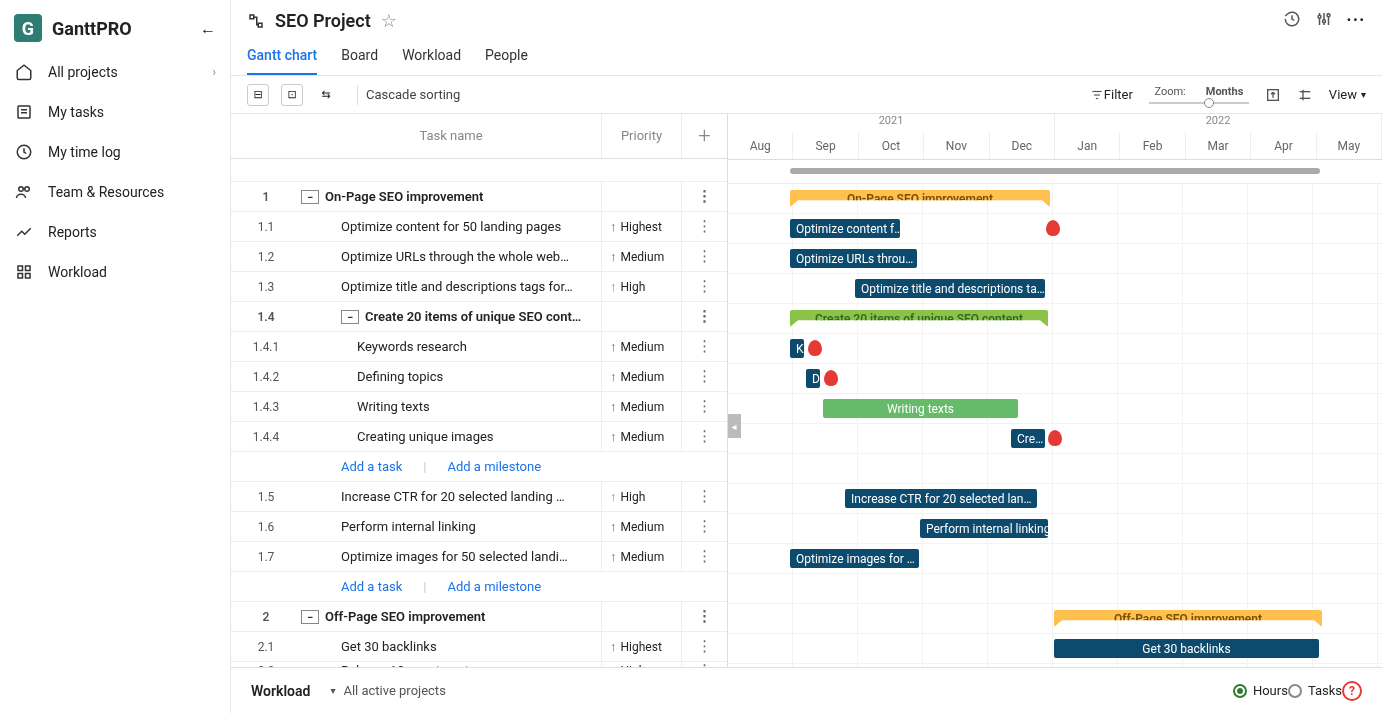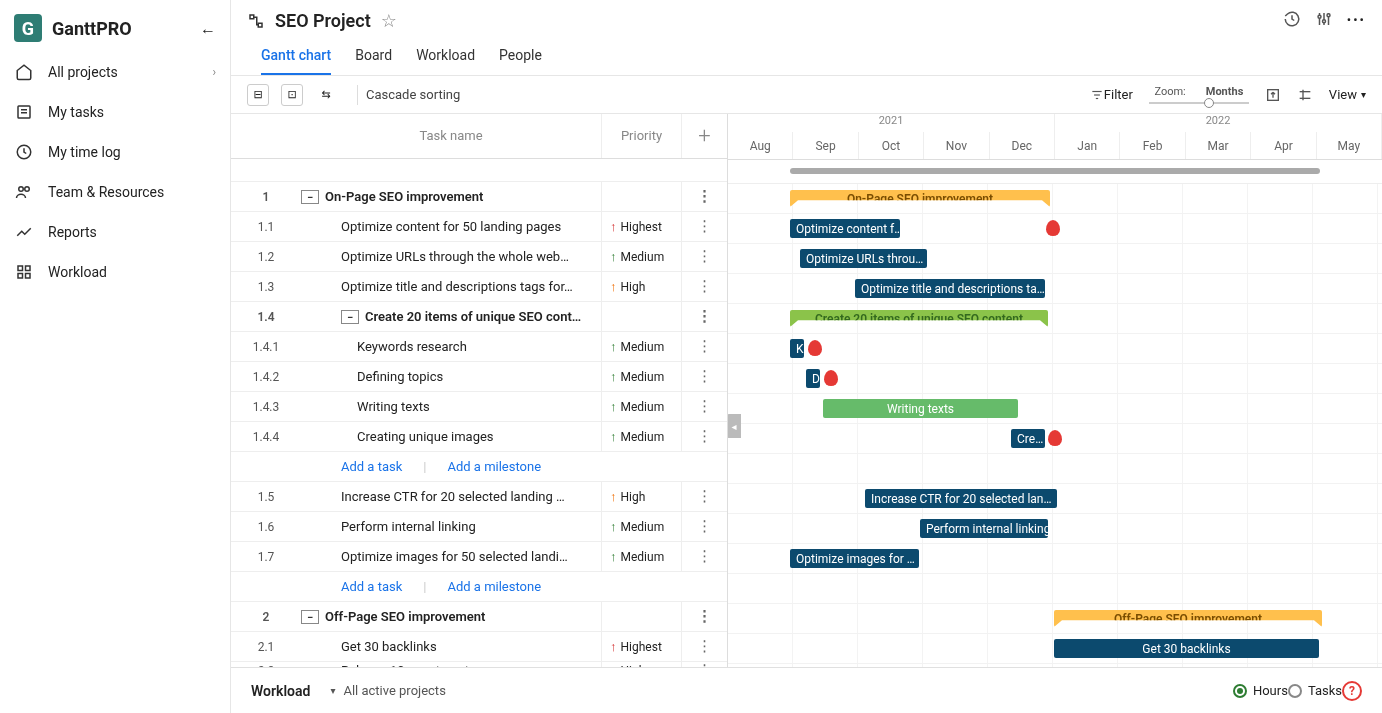--- a/index.html
+++ b/index.html
@@ -15,21 +15,21 @@
 .nav-label { font-size: 14px; }
 .nav-chev { margin-left: auto; font-size: 12px; color: #888; }
 
 .main { flex: 1; display: flex; flex-direction: column; min-width: 0; }
 .header { padding: 10px 16px 0 16px; border-bottom: 1px solid #e6e6e6; position: relative; }
 .title-row { display: flex; align-items: center; gap: 10px; }
 .title { font-size: 18px; font-weight: 600; }
 .header-actions { position: absolute; right: 16px; top: 10px; display: flex; gap: 14px; align-items: center; }
 .tabs { display: flex; gap: 24px; margin-top: 10px; }
 .tab { padding: 6px 0 10px 0; cursor: pointer; font-size: 14px; color: #333; }
-.tab.active { color: #1a73e8; border-bottom: 2px solid #1a73e8; font-weight: 500; margin-left: 14px; }
+.tab.active { color: #1a73e8; border-bottom: 2px solid #1a73e8; font-weight: 500; }
 
 .toolbar { display: flex; align-items: center; border-bottom: 1px solid #e6e6e6; height: 38px; padding: 0 16px; position: relative; }
 .toolbar-icon { width: 22px; height: 22px; display: flex; align-items: center; justify-content: center; margin-right: 12px; cursor: pointer; border: 1px solid #ccc; border-radius: 3px; font-size: 11px; }
 .tb-divider { width: 1px; height: 20px; background: #ddd; margin: 0 8px; }
 .tb-text { font-size: 13px; color: #444; }
 .tb-right { margin-left: auto; display: flex; align-items: center; gap: 16px; }
 .filter-btn { display: flex; align-items: center; cursor: pointer; font-size: 13px; }
 .zoom-block { display: flex; flex-direction: column; align-items: center; font-size: 11px; color: #555; }
 .zoom-label { display: flex; gap: 20px; }
 .zoom-slider { width: 100px; height: 2px; background: #ccc; position: relative; margin-top: 4px; }
@@ -418,21 +418,21 @@
           </div>
         <div class="gantt-rows" id="gantt-rows">
             <div class="gantt-row">
               <div class="bar bar-grp-orange" style="left: 62px; width: 260px;">On-Page SEO improvement</div>
             </div>
             <div class="gantt-row">
               <div class="bar bar-task" style="left: 62px; width: 110px;">Optimize content f…</div>
               <div class="fire" style="left: 318px;"></div>
             </div>
             <div class="gantt-row">
-              <div class="bar bar-task" style="left: 72px; width: 127px;">Optimize URLs throu…</div>
+              <div class="bar bar-task" style="left: 62px; width: 127px;">Optimize URLs throu…</div>
             </div>
             <div class="gantt-row">
               <div class="bar bar-task" style="left: 127px; width: 190px;">Optimize title and descriptions ta…</div>
             </div>
             <div class="gantt-row">
               <div class="bar bar-grp-green" style="left: 62px; width: 258px;">Create 20 items of unique SEO content</div>
             </div>
             <div class="gantt-row">
               <div class="bar bar-task" style="left: 62px; width: 14px;">K</div>
               <div class="fire" style="left: 80px;"></div>
@@ -443,21 +443,21 @@
             </div>
             <div class="gantt-row">
               <div class="bar bar-task-green" style="left: 95px; width: 195px; justify-content: center;">Writing texts</div>
             </div>
             <div class="gantt-row">
               <div class="bar bar-task" style="left: 283px; width: 34px;">Cre…</div>
               <div class="fire" style="left: 320px;"></div>
             </div>
             <div class="gantt-row"></div>
             <div class="gantt-row">
-              <div class="bar bar-task" style="left: 137px; width: 192px;">Increase CTR for 20 selected lan…</div>
+              <div class="bar bar-task" style="left: 117px; width: 192px;">Increase CTR for 20 selected lan…</div>
             </div>
             <div class="gantt-row">
               <div class="bar bar-task" style="left: 192px; width: 128px;">Perform internal linking</div>
             </div>
             <div class="gantt-row">
               <div class="bar bar-task" style="left: 62px; width: 129px;">Optimize images for …</div>
             </div>
             <div class="gantt-row"></div>
             <div class="gantt-row">
               <div class="bar bar-grp-orange" style="left: 326px; width: 268px;">Off-Page SEO improvement</div>

